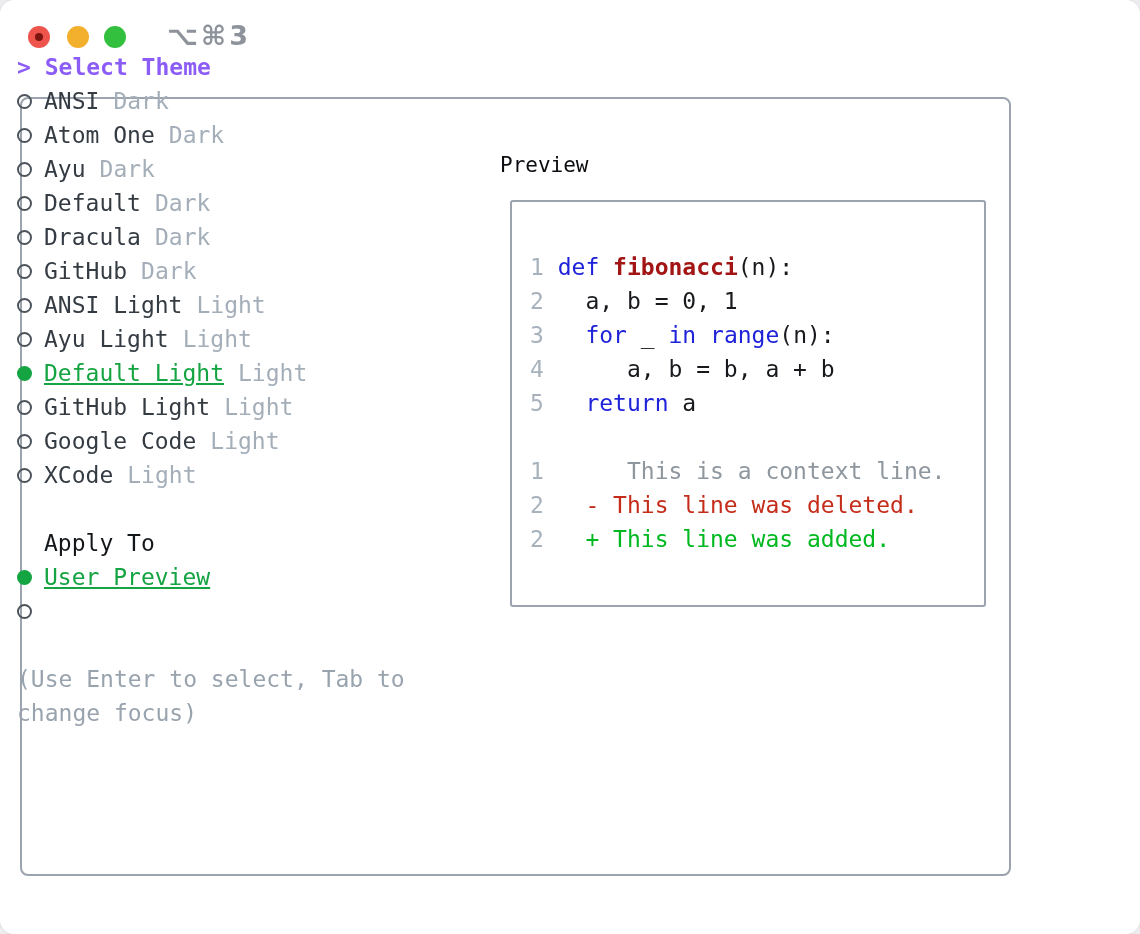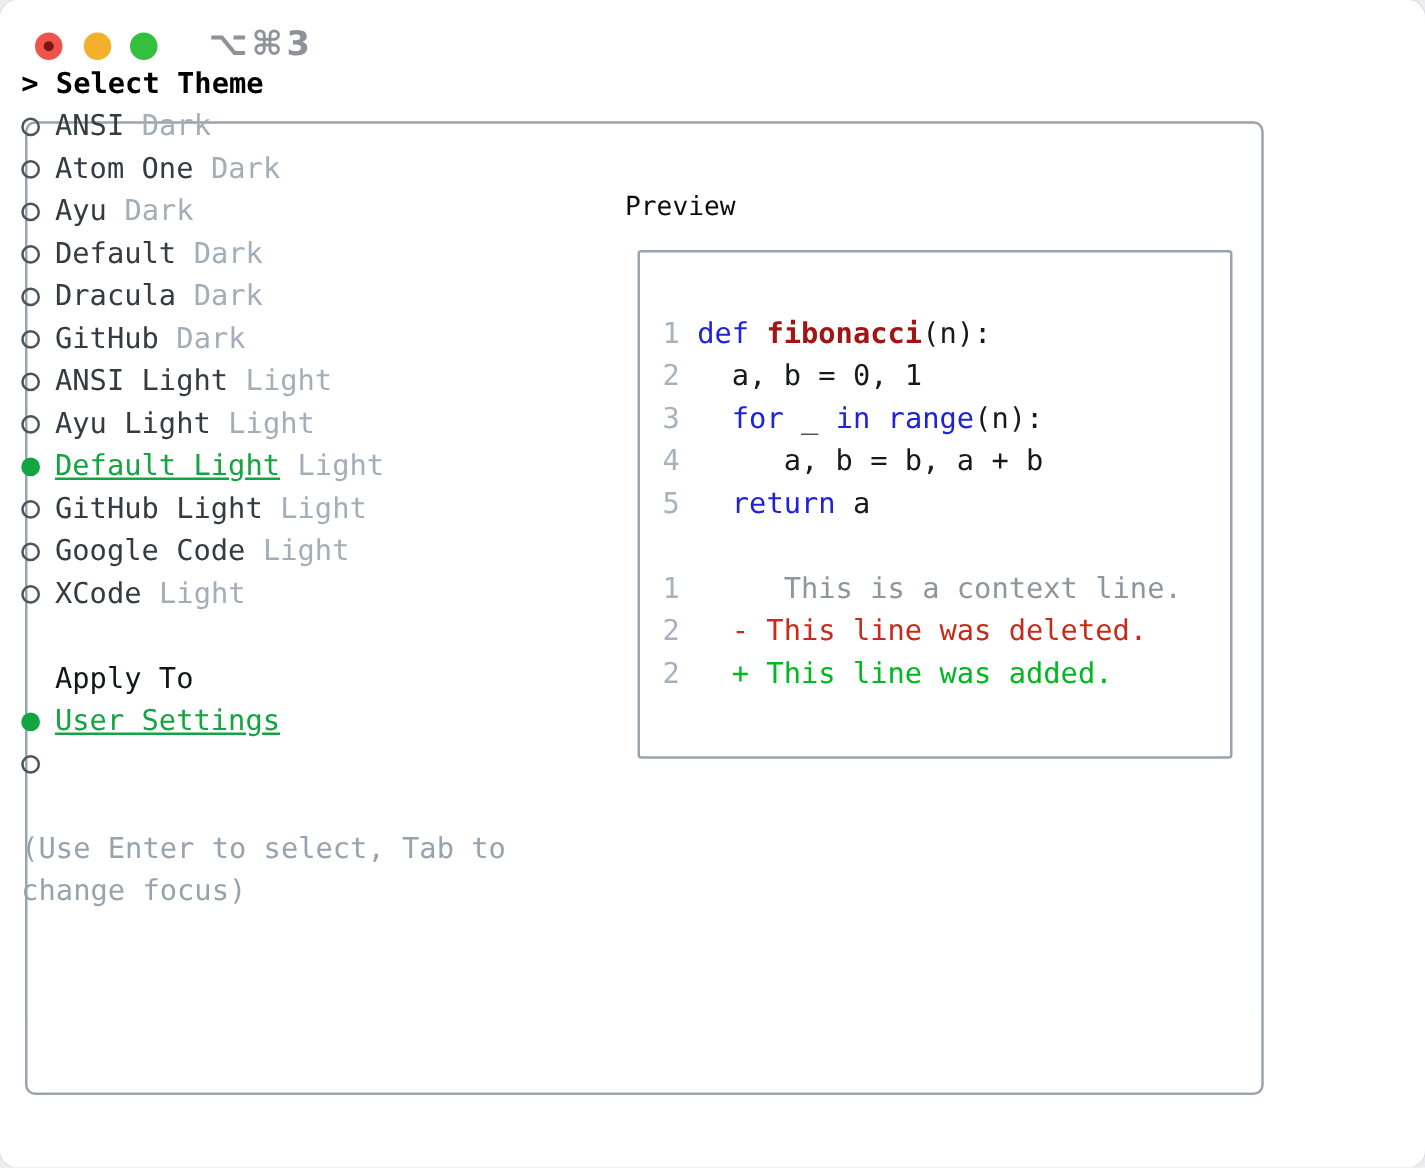--- a/index.html
+++ b/index.html
@@ -14,21 +14,21 @@
   .light.yellow{left:67px;background:var(--c-yellow-btn);}
   .light.green{left:104px;background:var(--c-green-btn);}
   .shortcut{position:absolute;left:167px;top:20px;font-size:27px;font-weight:bold;letter-spacing:3px;color:var(--c-title);font-family:"DejaVu Sans","Liberation Sans",sans-serif;}
 
   
   .panel{position:absolute;left:20px;top:97px;width:991px;height:779px;border:2px solid var(--c-border);border-radius:8px;box-sizing:border-box;}
 
   
   .list{position:absolute;left:17px;top:50px;font-size:23px;}
   .row{height:34px;display:flex;align-items:center;white-space:pre;}
-  .row.header{font-weight:bold;color:#000000;}
+  .row.header{font-weight:bold;color:#8b5cf6;}
   .radio{width:15px;height:15px;border-radius:50%;box-sizing:border-box;border:2px solid #4d545c;margin-right:12px;flex:0 0 auto;}
   .radio.sel{border:none;background:var(--c-accent-green);}
   .t-name{color:#343b42;}
   .t-name.sel{color:var(--c-accent-green);text-decoration:underline;}
   .t-variant{color:var(--c-muted);margin-left:14px;}
   .apply-header{padding-left:27px;color:#14171a;}
   .hint{color:var(--c-hint);}
   .spacer{height:34px;}
 
   
@@ -70,21 +70,21 @@
         <div class="row"><span class="radio"></span><span class="t-name">ANSI Light</span><span class="t-variant">Light</span></div>
         <div class="row"><span class="radio"></span><span class="t-name">Ayu Light</span><span class="t-variant">Light</span></div>
         <div class="row"><span class="radio sel"></span><span class="t-name sel">Default Light</span><span class="t-variant">Light</span></div>
         <div class="row"><span class="radio"></span><span class="t-name">GitHub Light</span><span class="t-variant">Light</span></div>
         <div class="row"><span class="radio"></span><span class="t-name">Google Code</span><span class="t-variant">Light</span></div>
         <div class="row"><span class="radio"></span><span class="t-name">XCode</span><span class="t-variant">Light</span></div>
       </div>
     <div class="spacer"></div>
     <div class="row apply-header">Apply To</div>
     <div id="apply-rows">
-        <div class="row"><span class="radio sel"></span><span class="t-name sel">User Settings</span></div>
+        <div class="row"><span class="radio sel"></span><span class="t-name sel">User Preview</span></div>
         <div class="row"><span class="radio"></span></div>
       </div>
     <div class="spacer"></div>
     <div class="row hint">(Use Enter to select, Tab to</div>
     <div class="row hint">change focus)</div>
   </div>
 
   <div class="preview-title">Preview</div>
 
   <div class="preview-box">

